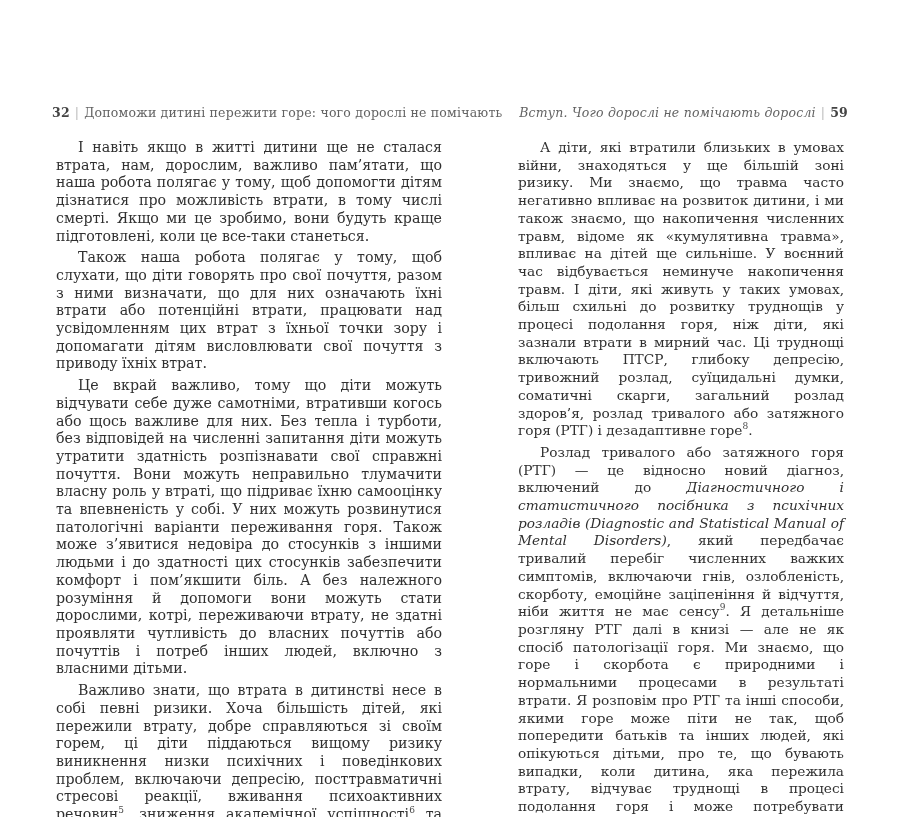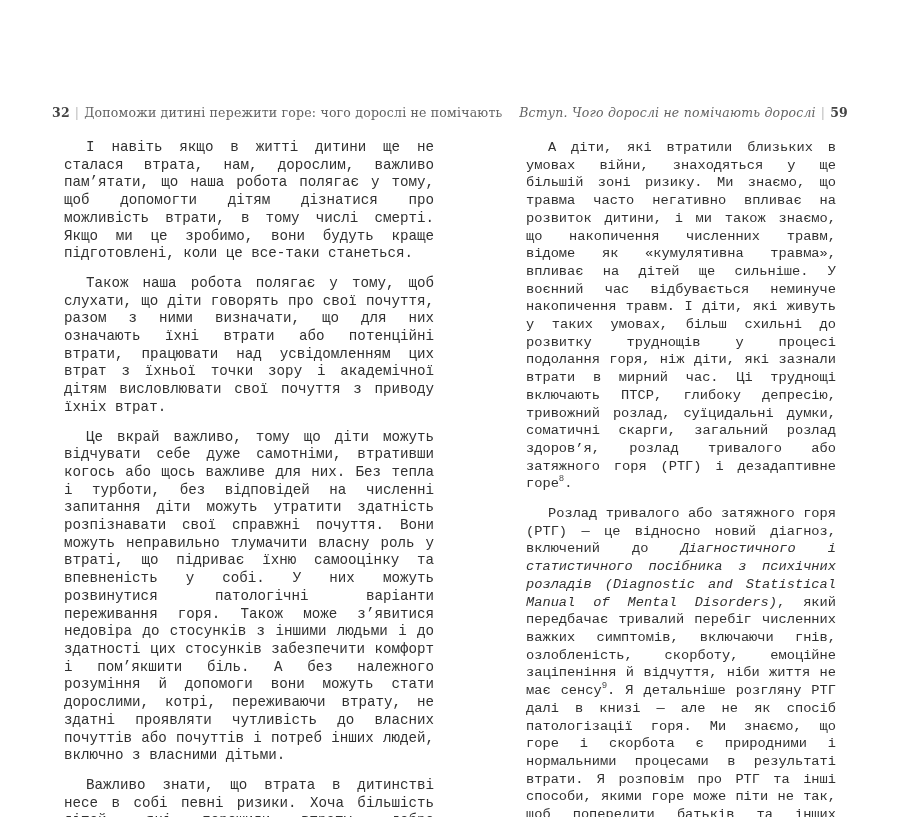--- a/index.html
+++ b/index.html
@@ -46,27 +46,26 @@
     padding: 0 5px;
     font-style: normal;
   }
   .running-head .htitle { color: #636363; }
   .page-right .running-head .htitle { font-style: italic; }
 
   .body-text {
     margin-top: 19px;
   }
   p.para {
-    margin: 12px;
+    margin: 4px;
     text-indent: 22px;
     text-align: justify;
     color: #303030;
     font-size: 14.2px;
     line-height: 17.7px;
-    font-family: Liberation Mono, monospace;
   }
   .page-right p.para {
     font-size: 13.7px;
   }
   .it { font-style: italic; }
   sup.fn {
     font-size: 9px;
     line-height: 0;
     vertical-align: super;
     color: #4a4a4a;
@@ -76,21 +75,21 @@
 <body>
 
 <div class="spread">
 
   <section class="page page-left">
     <header class="running-head">
       <span class="pagenum">32</span><span class="sep">|</span><span class="htitle">Допоможи дитині пережити горе: чого дорослі не помічають</span>
     </header>
     <div class="body-text">
         <p class="para"><span>І навіть якщо в житті дитини ще не сталася втрата, нам, дорослим, важливо пам’ятати, що наша робота полягає у тому, щоб допомогти дітям дізнатися про можливість втрати, в тому числі смерті. Якщо ми це зробимо, вони будуть краще підготовлені, коли це все-таки станеться.</span></p>
-        <p class="para"><span>Також наша робота полягає у тому, щоб слухати, що діти говорять про свої почуття, разом з ними визначати, що для них означають їхні втрати або потенційні втрати, працювати над усвідомленням цих втрат з їхньої точки зору і академічної дітям висловлювати свої почуття з приводу їхніх втрат.</span></p>
+        <p class="para"><span>Також наша робота полягає у тому, щоб слухати, що діти говорять про свої почуття, разом з ними визначати, що для них означають їхні втрати або потенційні втрати, працювати над усвідомленням цих втрат з їхньої точки зору і допомагати дітям висловлювати свої почуття з приводу їхніх втрат.</span></p>
         <p class="para"><span>Це вкрай важливо, тому що діти можуть відчувати себе дуже самотніми, втративши когось або щось важливе для них. Без тепла і турботи, без відповідей на численні запитання діти можуть утратити здатність розпізнавати свої справжні почуття. Вони можуть неправильно тлумачити власну роль у втраті, що підриває їхню самооцінку та впевненість у собі. У них можуть розвинутися патологічні варіанти переживання горя. Також може з’явитися недовіра до стосунків з іншими людьми і до здатності цих стосунків забезпечити комфорт і пом’якшити біль. А без належного розуміння й допомоги вони можуть стати дорослими, котрі, переживаючи втрату, не здатні проявляти чутливість до власних почуттів або почуттів і потреб інших людей, включно з власними дітьми.</span></p>
         <p class="para"><span>Важливо знати, що втрата в дитинстві несе в собі певні ризики. Хоча більшість дітей, які пережили втрату, добре справляються зі своїм горем, ці діти піддаються вищому ризику виникнення низки психічних і поведінкових проблем, включаючи депресію, посттравматичні стресові реакції, вживання психоактивних речовин</span><sup class="fn">5</sup><span>, зниження академічної успішності</span><sup class="fn">6</sup><span> та суїциду, порівняно з дітьми, які не зазнавали втрати</span></p>
       </div>
   </section>
 
   <section class="page page-right">
     <header class="running-head">
       <span class="htitle">Вступ. Чого дорослі не помічають дорослі</span><span class="sep">|</span><span class="pagenum">59</span>
     </header>
     <div class="body-text">

